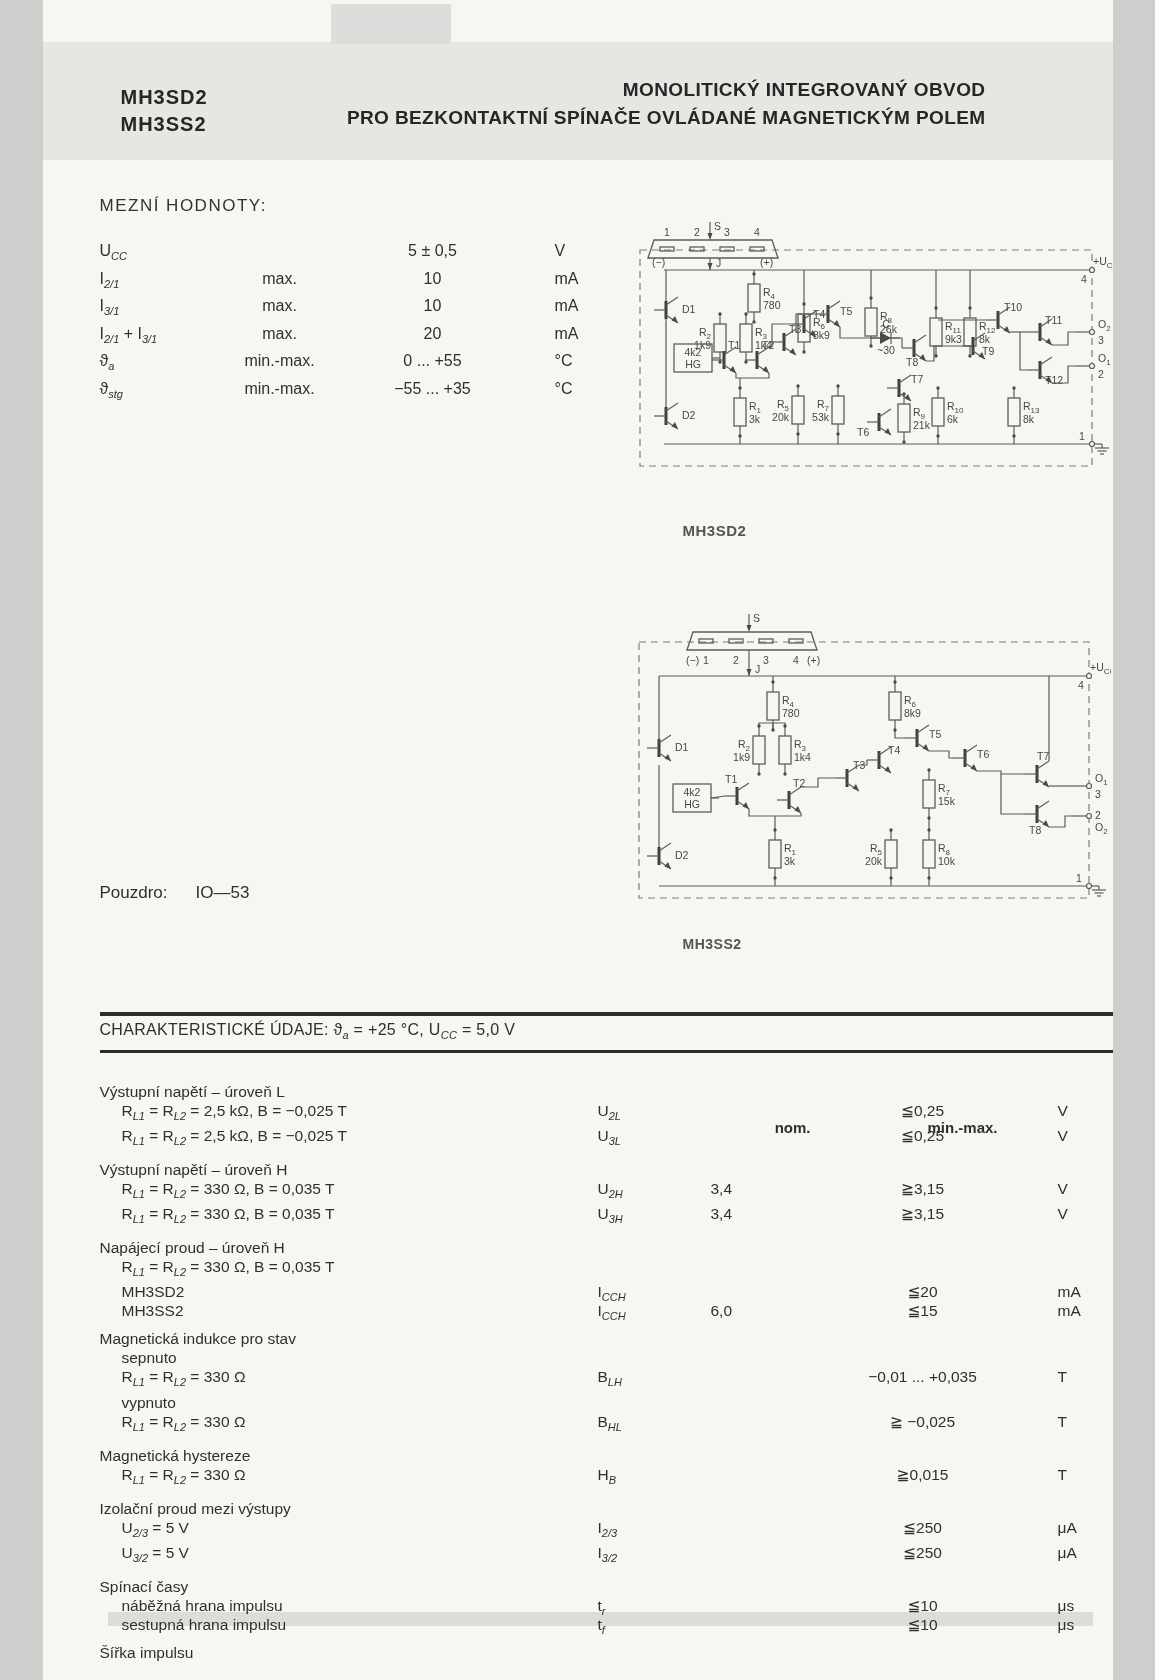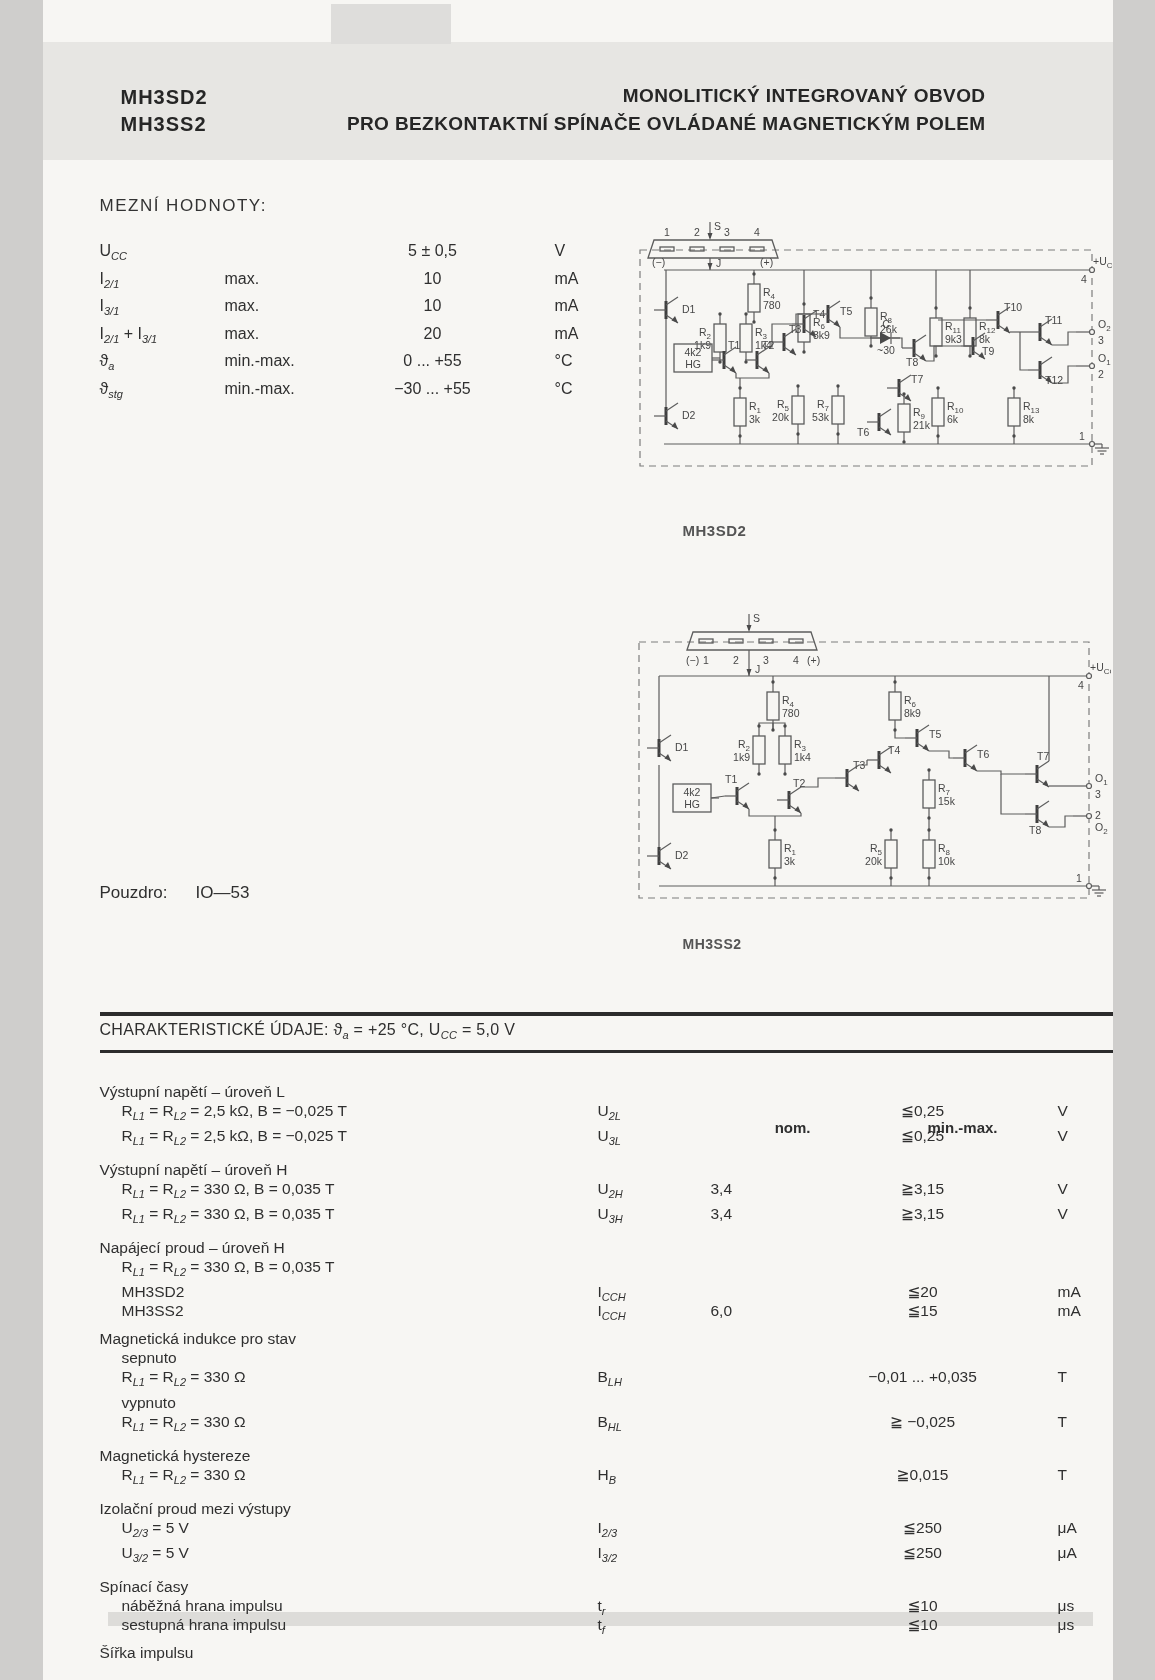--- a/index.html
+++ b/index.html
@@ -3,28 +3,28 @@
 <meta charset="utf-8">
 <style>
   html,body{margin:0;padding:0;background:#cfcecc;}
   .page{position:relative;width:1070px;height:1680px;background:#f7f6f3;
         font-family:"Liberation Sans",sans-serif;color:#2f2f2f;overflow:hidden;margin:0 auto;}
   .band-top{position:absolute;left:0;top:42px;width:100%;height:118px;background:#e7e6e3;}
   .band-top:after{content:"";position:absolute;left:27%;top:-38px;width:120px;height:40px;background:#dedddb;}
   .band-bottom{position:absolute;left:65px;top:1612px;width:985px;height:14px;background:#dddcd9;}
   .part-numbers{position:absolute;left:78px;top:84px;font-weight:bold;font-size:20px;
                 letter-spacing:1px;line-height:27px;color:#262626;}
-  .doc-title{position:absolute;right:127px;top:82px;text-align:right;font-weight:bold;
+  .doc-title{position:absolute;right:127px;top:76px;text-align:right;font-weight:bold;
              font-size:19px;line-height:28px;letter-spacing:.4px;color:#262626;}
   .limits{position:absolute;left:57px;top:196px;width:545px;}
   .sec-heading{font-size:17px;letter-spacing:1.5px;color:#333;}
   .limits-rows{margin-top:26px;}
   .lrow{position:relative;height:27.5px;font-size:16px;}
   .lrow .sym{position:absolute;left:0;}
-  .lrow .cond{position:absolute;left:125px;width:110px;}
+  .lrow .cond{position:absolute;left:125px;width:110px;text-align:center;}
   .lrow .val{position:absolute;left:265px;width:136px;text-align:center;}
   .lrow .unit{position:absolute;left:455px;}
   sub{font-size:11px;font-style:italic;}
   .caption{position:absolute;font-weight:bold;color:#555;letter-spacing:.5px;}
   .cap1{left:640px;top:522px;font-size:15px;}
   .cap2{left:640px;top:936px;font-size:14px;}
   .pouzdro{position:absolute;left:57px;top:883px;font-size:17px;}
   .pz-val{margin-left:28px;}
   .rule{position:absolute;left:57px;width:1053px;background:#2c2c2c;}
   .rule1{top:1012px;height:4px;}
@@ -98,21 +98,21 @@
         </div>
         <div class="lrow">
           <span class="sym">ϑ<sub>a</sub></span>
           <span class="cond">min.-max.</span>
           <span class="val">0 ... +55</span>
           <span class="unit">°C</span>
         </div>
         <div class="lrow">
           <span class="sym">ϑ<sub>stg</sub></span>
           <span class="cond">min.-max.</span>
-          <span class="val">−30 ... +55</span>
+          <span class="val">−55 ... +35</span>
           <span class="unit">°C</span>
         </div>
       </div>
   </div>
 
   <svg id="sch0" class="sch" style="left:593px;top:220px;width:478px;height:255px" viewBox="0 0 478 255">
       <g>
         <rect x="4" y="30" width="452" height="216" class="dash"></rect>
       </g>
       <g>

